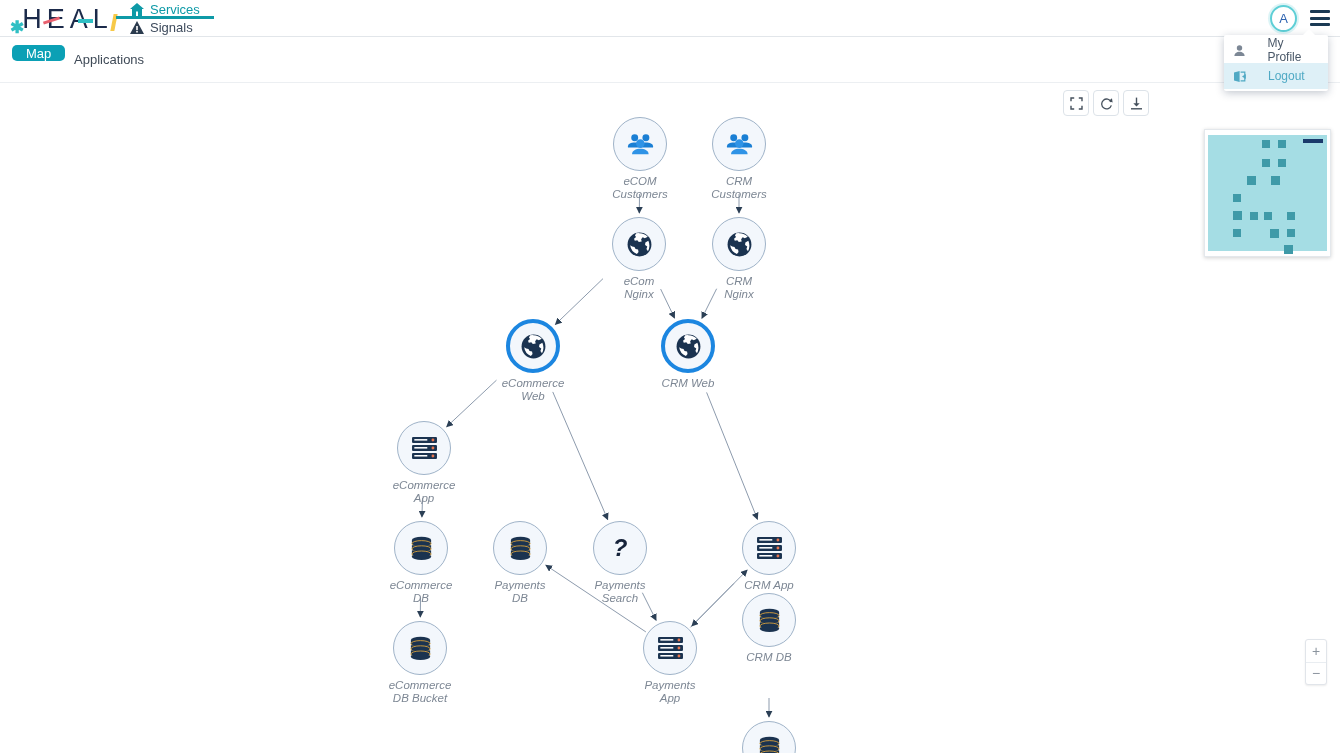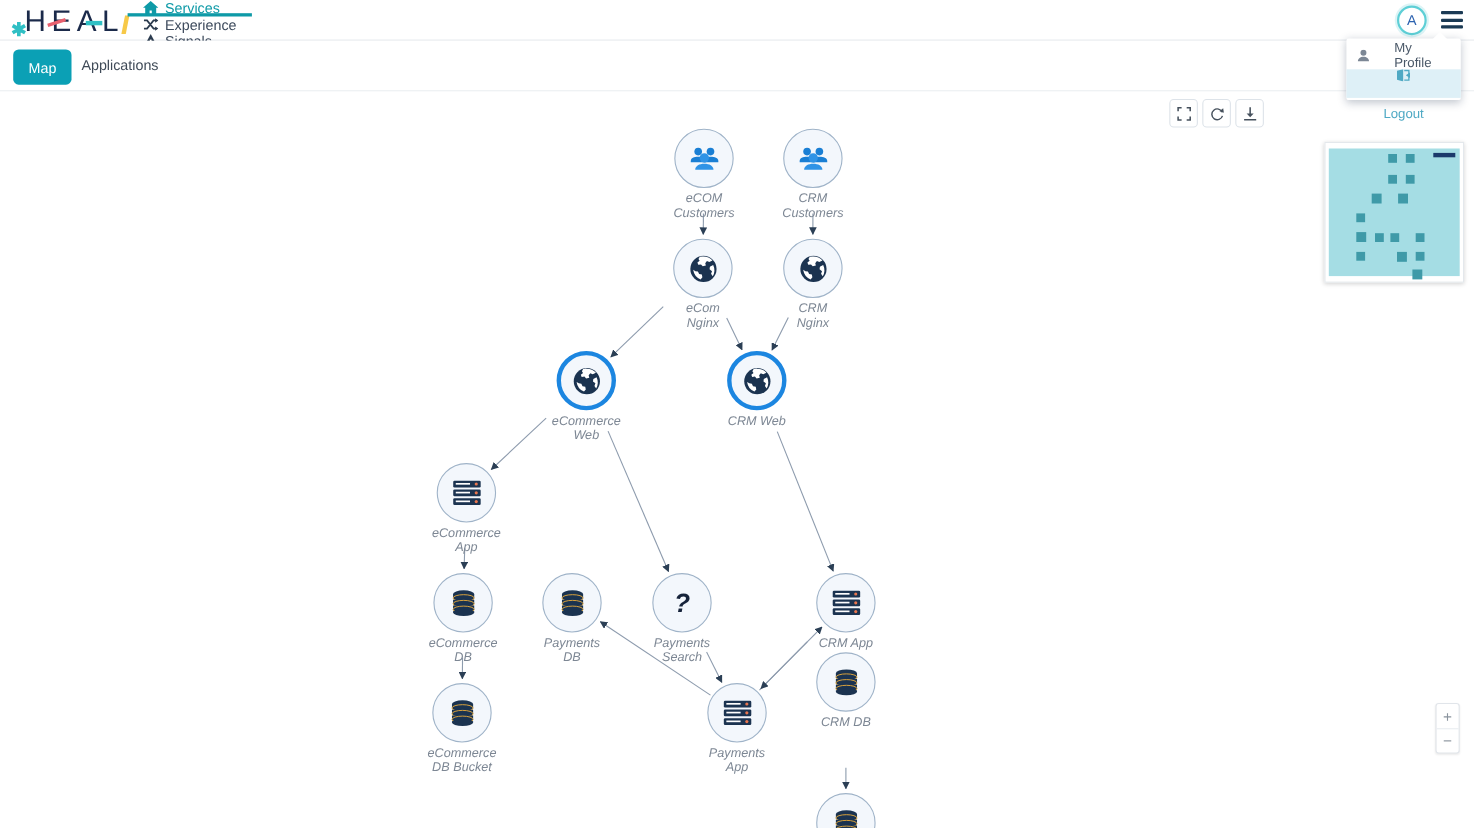--- a/index.html
+++ b/index.html
@@ -119,33 +119,33 @@
     border-left: 7px solid transparent;
     border-right: 7px solid transparent;
     border-bottom: 7px solid #fff;
   }
   .menu-item {
     display:flex; align-items:center; gap: 22px;
     height: 26px; padding: 0 10px;
     font-size: 12px; color: #4a5868;
     cursor: pointer;
   }
-  .menu-item.active { background:#def0f7; color:#4fa9c4;flex-direction:column; }
+  .menu-item.active { background:#def0f7; color:#4fa9c4; }
   .menu-item .mi-ico { width: 12px; display:flex; justify-content:center; }
 
   
   .subbar {
     position: absolute; top: 37px; left: 0;
     width: 1340px; height: 46px;
     background: #fff;
     border-bottom: 1px solid #eceff2;
   }
   .tab-map {
     position:absolute; left: 12px; top: 8px;
-    height: 32px; padding: 0 14px;
+    height: 16px; padding: 0 14px;
     border-radius: 5px; background: #0ba0b5; color: #fff;
     font-size: 13px;
     display:flex; align-items:center; cursor:pointer;
   }
   .tab-apps {
     position:absolute; left: 64px; top: 8px;
     height: 28px; padding: 0 10px;
     font-size: 13px; color: #3f4a57;
     display:flex; align-items:center; cursor:pointer;
   }
@@ -248,29 +248,20 @@
 
       <div class="nav-item active">
         <span class="nav-ico">
           <svg width="14" height="13" viewBox="0 0 14 13">
               <path fill="#0e9aa7" d="M7 0 0 6h2v7h4V8.5h2V13h4V6h2z"></path>
             </svg>
         </span>
         <span>Services</span>
       </div>
 
-      <div class="nav-item">
-        <span class="nav-ico">
-          <svg width="15" height="13" viewBox="0 0 16 14">
-            <path fill="none" stroke="#2b3b4e" stroke-width="1.8" d="M1 2.5h3.2L11 11h3.2M1 11h3.2L11 2.5h3.2"></path>
-            <path fill="#2b3b4e" d="M12.6 0.2 16 2.5l-3.4 2.3zM12.6 8.7 16 11l-3.4 2.3z"></path>
-          </svg>
-        </span>
-        <span>Experience</span>
-      </div>
 
       <div class="nav-item">
         <span class="nav-ico">
           <svg width="14" height="13" viewBox="0 0 14 13">
               <path fill="#2b3b4e" d="M7 0 14 13H0z"></path>
               <rect x="6.2" y="5" width="1.6" height="4.2" fill="#fff"></rect>
               <rect x="6.2" y="10" width="1.6" height="1.5" fill="#fff"></rect>
             </svg>
         </span>
         <span>Signals</span>

